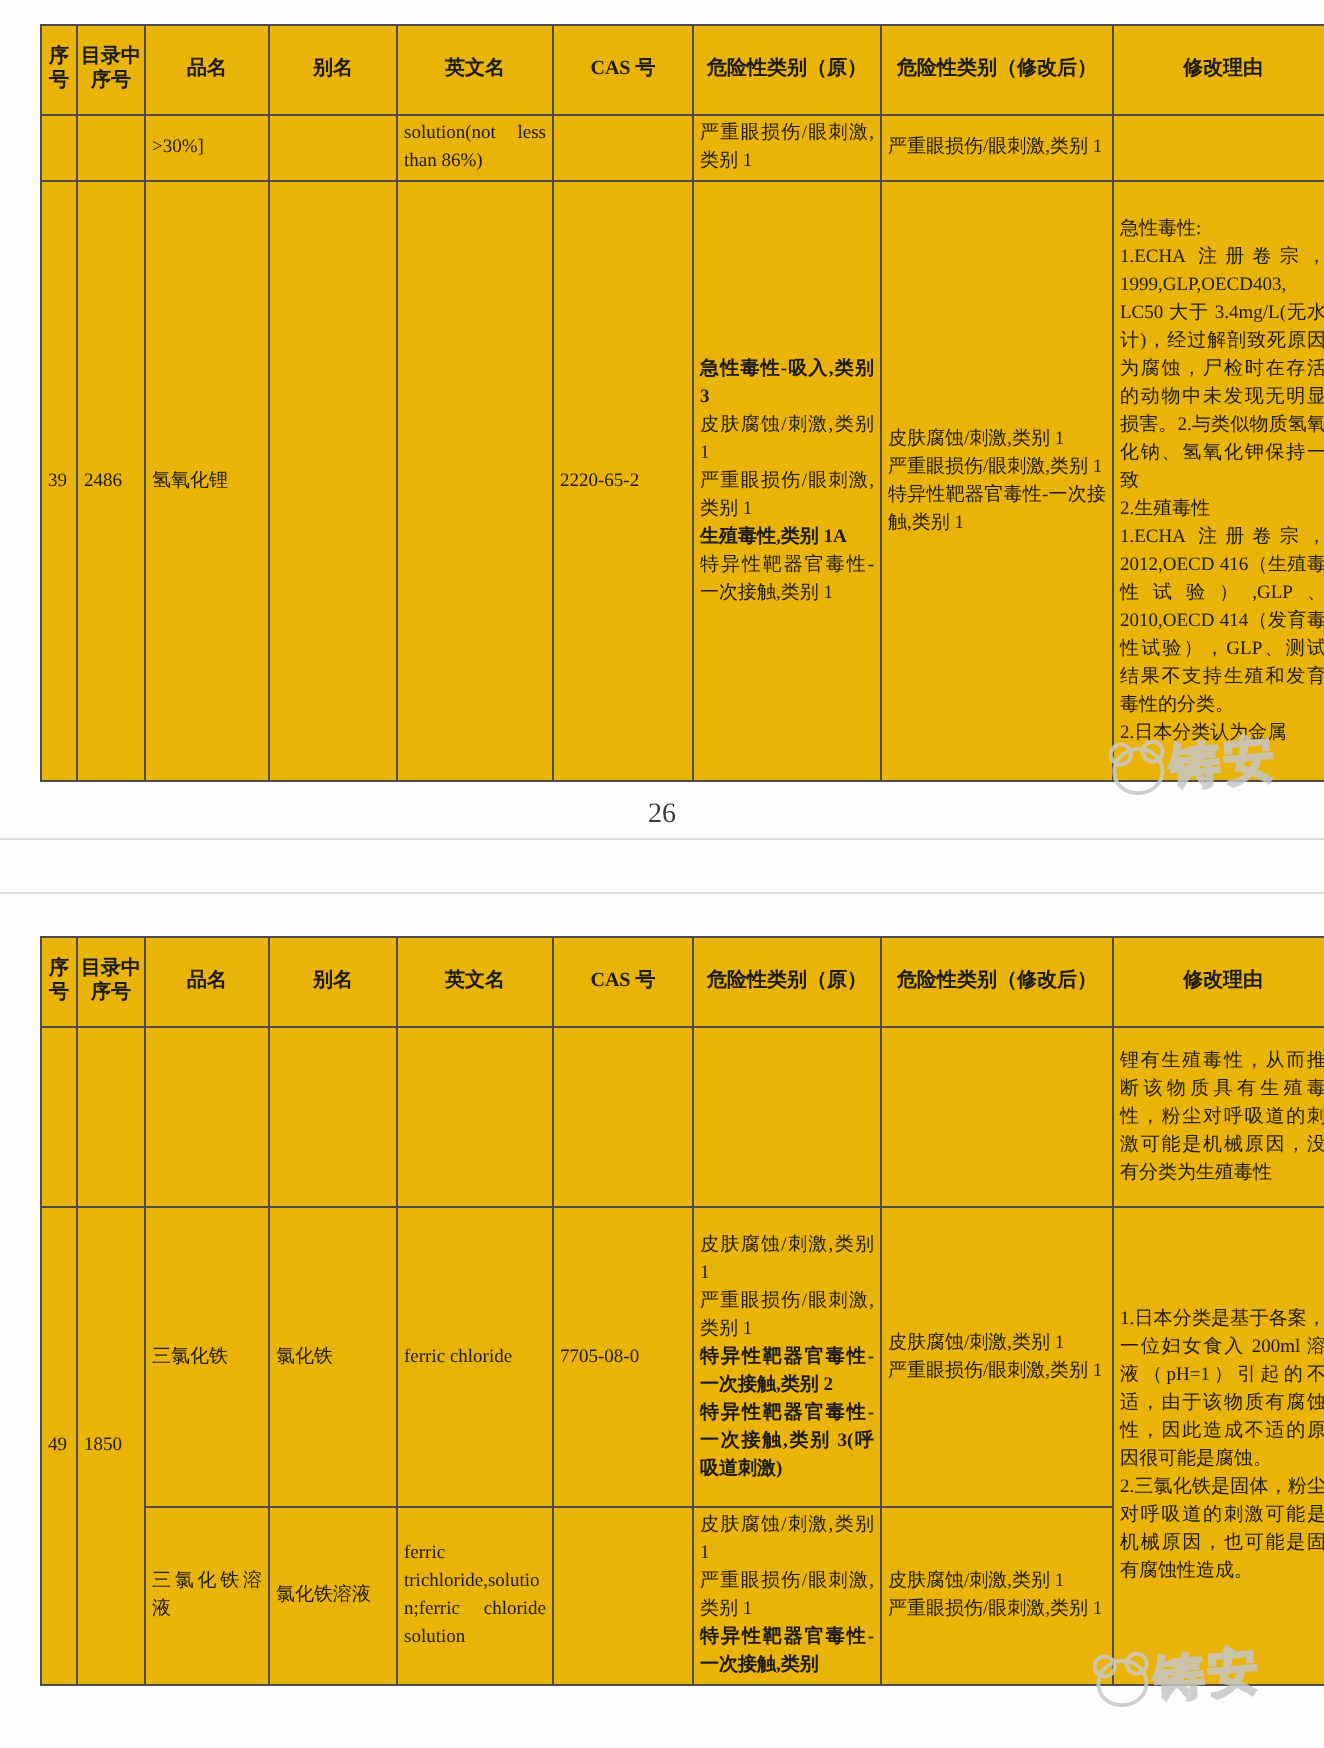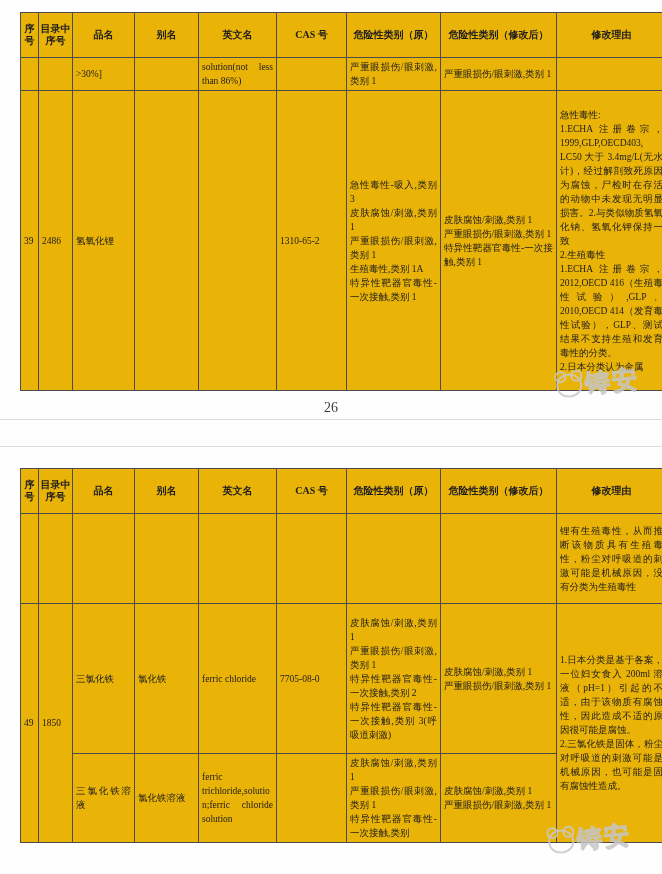--- a/index.html
+++ b/index.html
@@ -10,21 +10,21 @@
   table.doc{border-collapse:collapse;table-layout:fixed;width:646px;position:absolute;left:20px;background:#eab308;}
   .doc td,.doc th{
     border:1px solid #4c4c4c;padding:2px 3px;overflow:hidden;
     font-size:9.5px;line-height:14px;vertical-align:middle;
     word-wrap:break-word;text-align:justify;
   }
   .doc th{font-size:10px;font-weight:bold;text-align:center;vertical-align:middle;line-height:12px;padding:2px 1px;}
   .c-num{text-align:center;}
   .va-top{vertical-align:top;}
   .pre{white-space:pre-line;}
-  .bold{font-weight:normal;}
+  .bold{font-weight:bold;}
   .seg{margin:0;}
   .en{font-size:9.5px;line-height:13px;text-align:left;}
   .pagenum{position:absolute;width:662px;text-align:center;font-size:14px;color:#3a3a3a;}
   .pgline{position:absolute;left:0;width:662px;height:0;border-top:1px solid #ddd;}
   .watermark{
     position:absolute;display:flex;align-items:center;gap:3px;
     color:#c6c6c6;transform:rotate(-5deg);opacity:.85;pointer-events:none;
   }
   .wm-logo{
     display:inline-block;width:22px;height:20px;border:2px solid #c9c9c9;border-radius:50% 50% 48% 48%;
@@ -78,21 +78,21 @@
       <td class="va-top">严重眼损伤/眼刺激,类别 1</td>
       <td class="va-top">严重眼损伤/眼刺激,类别 1</td>
       <td class="va-top"></td>
     </tr>
     <tr style="height:300px">
       <td class="c-num">39</td>
       <td class="c-num">2486</td>
       <td>氢氧化锂</td>
       <td></td>
       <td></td>
-      <td class="c-num">1310-65-2</td>
+      <td class="c-num">2220-65-2</td>
       <td>
         <div class="seg bold">急性毒性-吸入,类别 3</div>
         <div class="seg">皮肤腐蚀/刺激,类别 1</div>
         <div class="seg">严重眼损伤/眼刺激,类别 1</div>
         <div class="seg bold">生殖毒性,类别 1A</div>
         <div class="seg">特异性靶器官毒性-一次接触,类别 1</div>
       </td>
       <td class="pre">皮肤腐蚀/刺激,类别 1
 严重眼损伤/眼刺激,类别 1
 特异性靶器官毒性-一次接触,类别 1</td>

